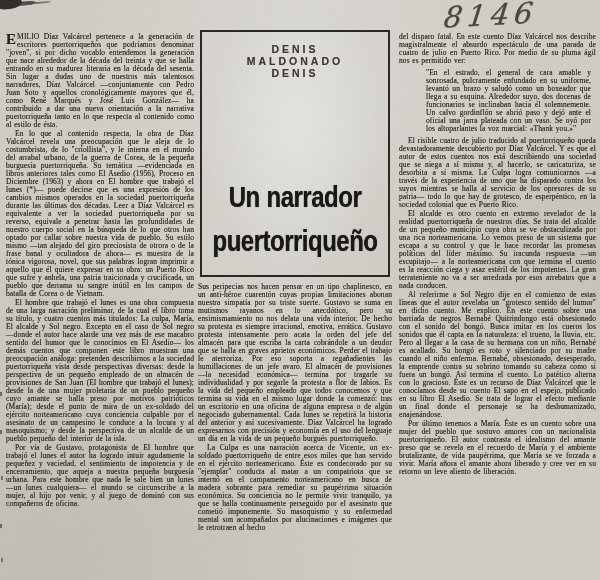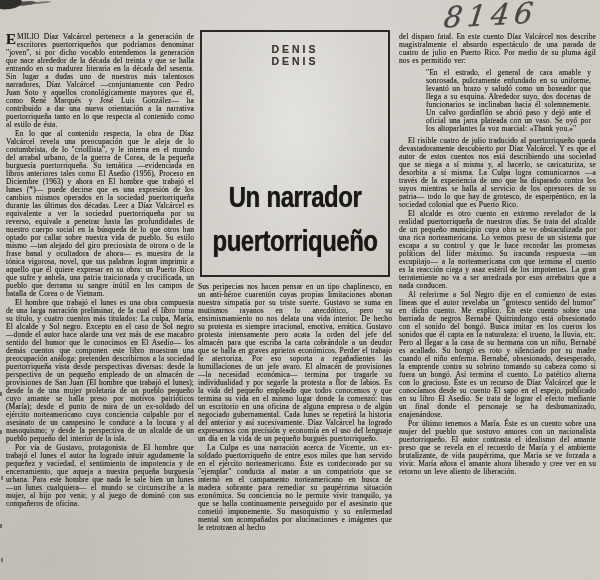--- a/index.html
+++ b/index.html
@@ -85,20 +85,21 @@
     </p>
     <p class="ind">En lo que al contenido respecta, la obra de Díaz Valcárcel revela una preocupación que le aleja de lo costumbrista, de lo "criollista", y le interna en el mundo del arrabal urbano, de la guerra de Corea, de la pequeña burguesía puertorriqueña. Su temática —evidenciada en libros anteriores tales como <b>El Asedio</b> (1956), <b>Proceso en Diciembre</b> (1963) y ahora en <b>El hombre que trabajó el lunes</b> (*)— puede decirse que es una expresión de los cambios mismos operados en la sociedad puertorriqueña durante las últimas dos décadas. Leer a Díaz Valcárcel es equivalente a ver la <b>sociedad puertorriqueña por su reverso,</b> equivale a penetrar hasta las profundidades de nuestro cuerpo social en la búsqueda de lo que otros han optado por callar sobre nuestra vida de pueblo. Su estilo mismo —tan alejado del giro preciosista de otrora o de la frase banal y ocultadora de ahora— es muestra de la tónica vigorosa, novel, que sus palabras logran imprimir a aquello que él quiere expresar en su obra: un Puerto Rico que sufre y anhela, una patria traicionada y crucificada, un pueblo que derrama su sangre inútil en los campos de batalla de Corea o de Vietnam.</p>
     <p class="ind"><b>El hombre que trabajó el lunes</b> es una obra compuesta de una larga narración preliminar, de la cual el libro toma su título, y cuatro cuentos más titulados: <b>La culpa, María, El alcalde</b> y <b>Sol negro.</b> Excepto en el caso de <b>Sol negro</b> —donde el autor hace alarde una vez más de ese macabro sentido del humor que le conocimos en <b>El Asedio</b>— los demás cuentos que componen este libro muestran una preocupación análoga: pretenden describirnos a la sociedad puertorriqueña vista desde perspectivas diversas: desde la perspectiva de un pequeño empleado de un almacén de provisiones de San Juan (<b>El hombre que trabajó el lunes</b>); desde la de una mujer proletaria de un pueblo pequeño cuyo amante se halla preso por motivos patrióticos (<b>María</b>); desde el punto de mira de un ex-soldado del ejército norteamericano cuya conciencia culpable por el asesinato de un campesino le conduce a la locura y al masoquismo; y desde la perspectiva de un alcalde de un pueblo pequeño del interior de la isla.</p>
     <p class="ind">Por vía de Gustavo, protagonista de <b>El hombre que trabajó el lunes</b> el autor ha logrado intuir agudamente la pequeñez y vaciedad, el sentimiento de impotencia y de encerramiento, que aqueja a nuestra pequeña burguesía urbana. Para este hombre que nada le sale bien un lunes —un lunes cualquiera— el mundo se circunscribe a la mujer, al hijo por venir, y al juego de dominó con sus compañeros de oficina.</p>
   </div>
 
   <div class="col col2">
     <div class="byline-box">
       <div class="author">
         <div>DENIS</div>
+        <div>MALDONADO</div>
         <div>DENIS</div>
       </div>
       <div class="headline">
         <div>Un narrador</div>
         <div>puertorriqueño</div>
       </div>
     </div>
     <p><b>Sus peripecias</b> nos hacen pensar en un tipo chaplinesco, en un anti-héroe cuarentón cuyas propias limitaciones abonan nuestra simpatía por su triste suerte. Gustavo se suma en mutismos rayanos en lo anecdótico, pero su ensimismamiento no nos delata una vida interior. De hecho su protesta es siempre irracional, emotiva, errática. Gustavo protesta intensamente pero acata la orden del jefe del almacén para que escriba la carta cobrándole a un deudor que se halla en graves aprietos económicos. Perder el trabajo le aterroriza. Por eso soporta a regañadientes las humillaciones de un jefe avaro. El almacén de provisiones —la necesidad económica— termina por tragarle su individualidad y por segarle la protesta a flor de labios. Es la vida del pequeño empleado que todos conocemos y que termina su vida en el mismo lugar donde la comenzó: tras un escritorio en una oficina de alguna empresa o de algún negociado gubernamental. Cada lunes se repetirá la historia del anterior y así sucesivamente. Díaz Valcárcel ha logrado expresarnos con precisión y economía en el uso del lenguaje un día en la vida de un pequeño burgués puertorriqueño.</p>
     <p class="ind"><b>La Culpa</b> es una narración acerca de Vicente, un ex-soldado puertorriqueño de entre esos miles que han servido en el ejército norteamericano. Éste es condecorado por su "ejemplar" conducta al matar a un compatriota que se internó en el campamento norteamericano en busca de madera sobrante para remediar su paupérrima situación económica. Su conciencia no le permite vivir tranquilo, ya que se halla continuamente perseguido por el asesinato que cometió impunemente. Su masoquismo y su enfermedad mental son acompañados por alucinaciones e imágenes que le retrotraen al hecho</p>
   </div>

